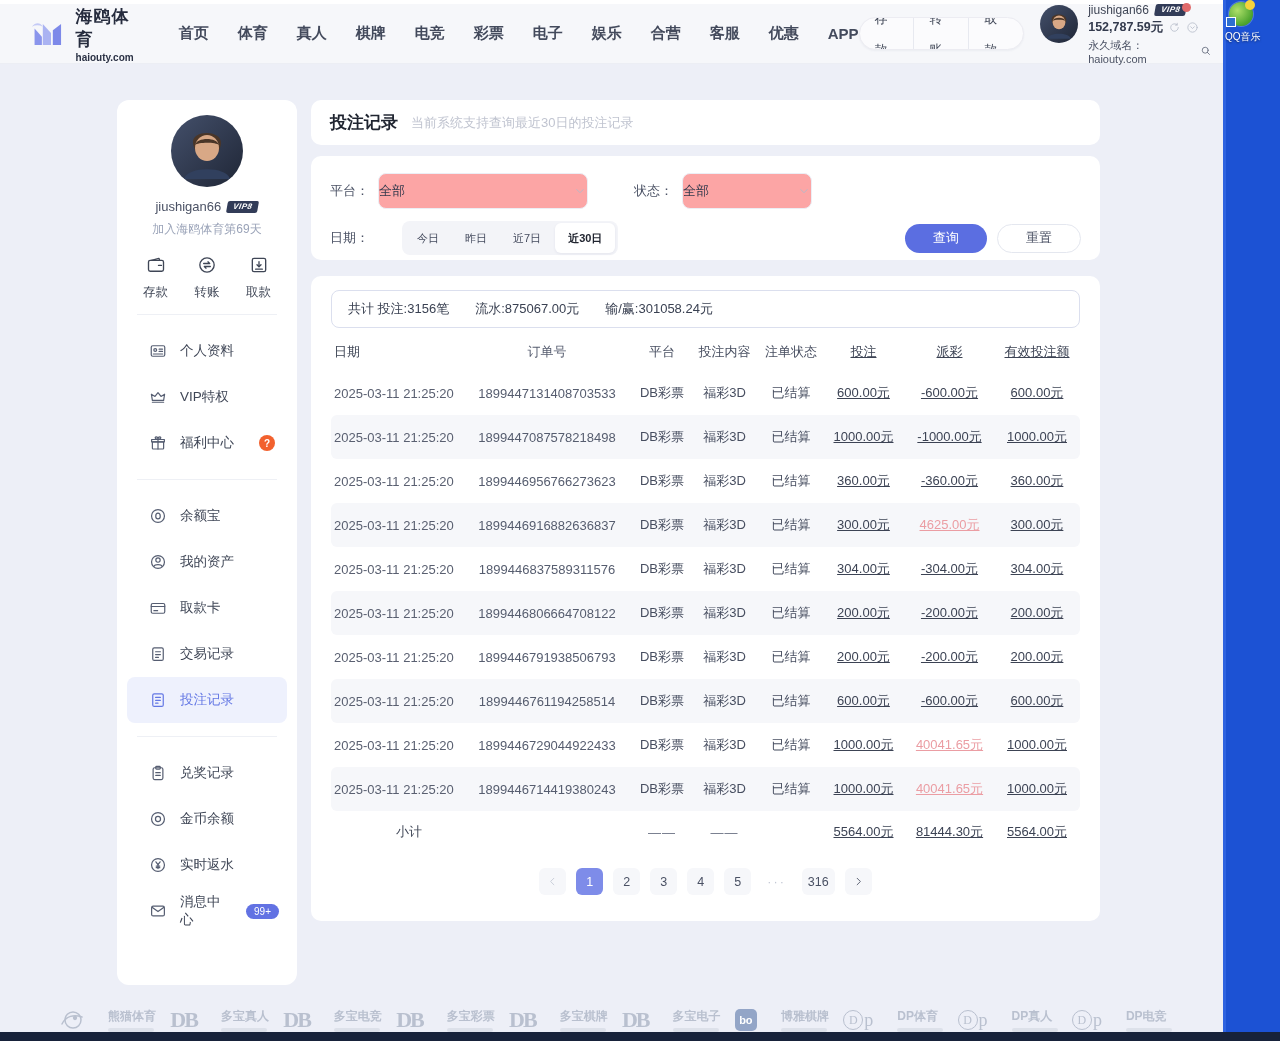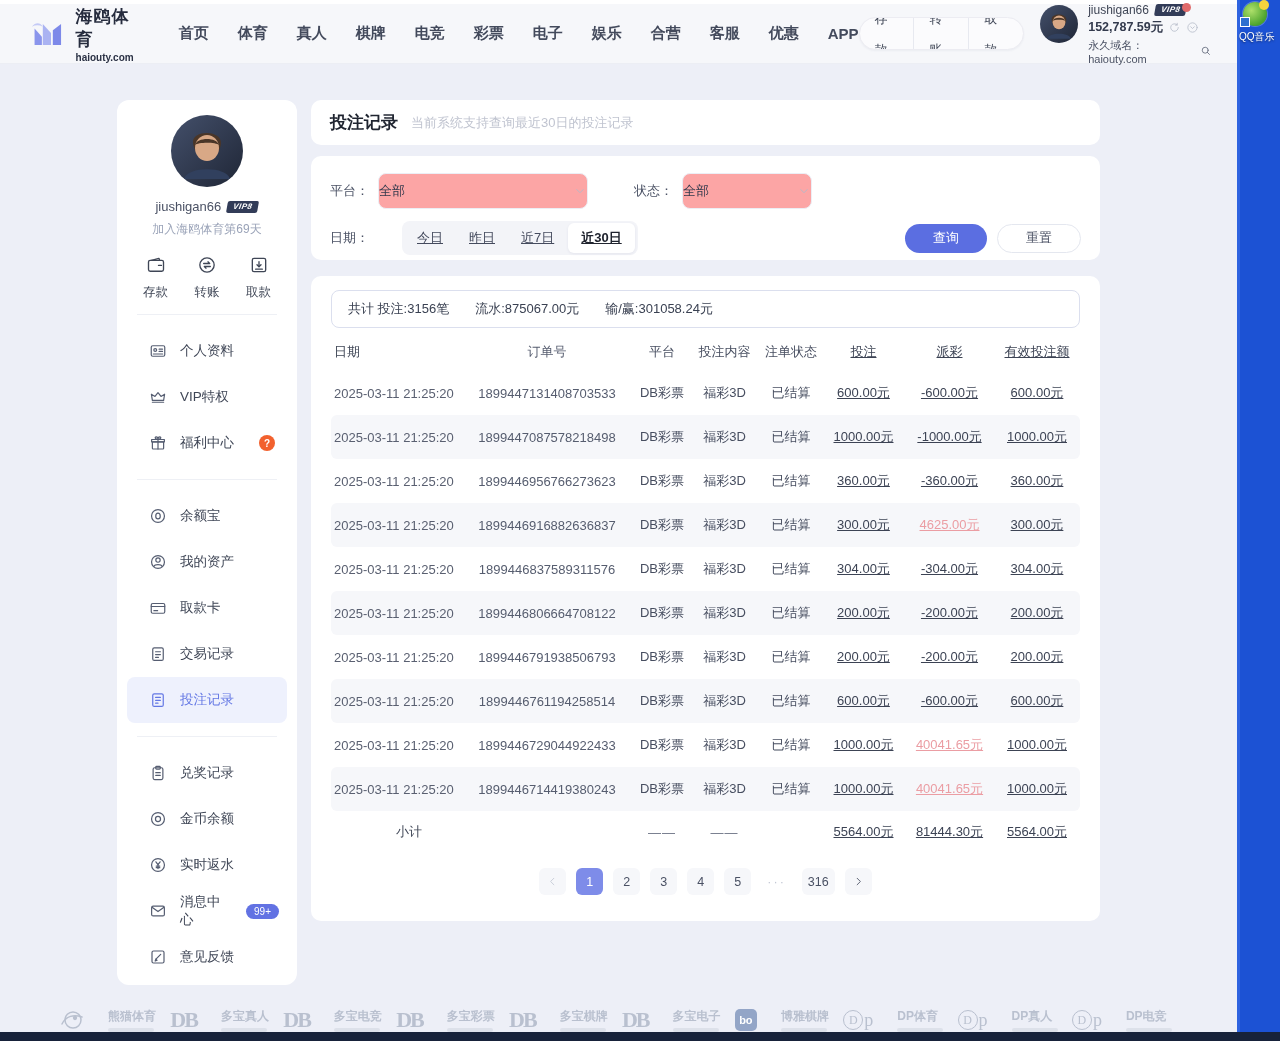--- a/index.html
+++ b/index.html
@@ -1,20 +1,20 @@
 <!DOCTYPE html>
 <html><head>
 <meta charset="utf-8">
 <style>
   * { margin:0; padding:0; box-sizing:border-box; }
   html,body { width:1280px; height:1041px; overflow:hidden; }
   body { font-family:"Liberation Sans","DejaVu Sans",sans-serif; background:#edeff7; position:relative; color:#3f4656; }
 
   
-  .desktop-strip { position:absolute; top:0; right:0; width:43px; height:1041px; background:#1c52d4; z-index:50; }
+  .desktop-strip { position:absolute; top:0; right:0; width:57px; height:1041px; background:#1c52d4; z-index:50; }
   .desktop-strip .edge { position:absolute; left:0; top:0; width:3px; height:100%; background:#2e63e0; }
   .qq-icon { position:absolute; top:2px; left:6px; width:24px; height:24px; border-radius:50%;
              background:radial-gradient(circle at 35% 35%, #aee06a, #4ca32e 70%); box-shadow:0 0 0 1px rgba(255,255,255,.25);}
   .qq-icon:before { content:""; position:absolute; right:-2px; top:-2px; width:10px; height:10px; border-radius:50%; background:#f5d33c; }
   .qq-icon:after { content:""; position:absolute; left:-3px; bottom:-1px; width:8px; height:8px; background:#2d6fd0; border:1px solid #fff; }
   .qq-label { position:absolute; top:30px; left:2px; font-size:10px; color:#fff; text-shadow:0 1px 2px rgba(0,0,0,.5); white-space:nowrap; }
   .taskbar { position:absolute; left:0; bottom:0; width:1280px; height:9px; background:#17223a; z-index:60; }
 
   
   .page { position:absolute; left:0; top:0; width:1237px; height:1033px; background:#edeff7; overflow:hidden; }
@@ -76,21 +76,21 @@
   .select { display:flex; align-items:center; justify-content:space-between; background:#fca5a5; border:1px solid #eceef5; border-radius:8px;
             height:36px; padding:0 0; font-size:13px; color:#333a4d; cursor:pointer; }
   .select .ic { width:14px; height:14px; color:#b3b9c9; }
   .sel-platform { width:210px; margin-right:46px; }
   .sel-status { width:130px; }
   .date-box { display:flex; align-items:center; gap:8px; background:#f7f8fb; border-radius:8px; height:34px; padding:0 12px; width:206px; }
   .date-box .d { font-size:12px; font-weight:bold; color:#2b3040; }
   .date-box .sep { font-size:12px; color:#8a8f9e; }
   .date-box .ic { width:15px; height:15px; color:#7c828f; margin-left:auto; }
   .range-seg { display:flex; align-items:center; background:#f3f4f8; border-radius:8px; height:34px; padding:0 2px; margin-left:24px; }
-  .range-item { font-size:13px; color:#454b5e; padding:0 13px; line-height:30px; cursor:pointer; border-radius:6px;text-decoration:underline; }
+  .range-item { font-size:11px; color:#454b5e; padding:0 13px; line-height:30px; cursor:pointer; border-radius:6px; }
   .range-item.active { background:#fff; font-weight:bold; color:#20242f; box-shadow:0 1px 3px rgba(60,70,110,.08); margin:2px 1px; }
   .f-btns { margin-left:auto; display:flex; gap:10px; }
   .btn { height:29px; border-radius:15px; font-size:13px; padding:0 28px; cursor:pointer; border:none; font-family:inherit; }
   .btn-primary { background:#5b6ee1; color:#fff; }
   .btn-ghost { background:#fff; color:#4a5164; border:1px solid #e4e7ef; }
 
   .table-card { height:645px; padding:14px 20px 0; }
   .summary-box { border:1px solid #dbdfee; border-radius:8px; height:38px; display:flex; align-items:center; padding:0 16px; gap:26px;
                  font-size:13px; color:#3a4152; }
   .trow { display:grid; grid-template-columns:128px 170px 60px 65px 68px 77px 95px 1fr; align-items:center; padding:0 3px; }
@@ -361,28 +361,20 @@
           <span>实时返水</span>
         </div>
         <div class="s-item">
           <span class="ic"><svg class="ic " viewBox="0 0 24 24" fill="none" stroke="currentColor" stroke-width="1.6" stroke-linecap="round" stroke-linejoin="round">
               <rect x="3.5" y="5.5" width="17" height="13" rx="2"></rect>
               <path d="M4.5 7.2l7.5 5.6 7.5-5.6"></path>
             </svg></span>
           <span>消息中心</span>
           <span class="badge-blue">99+</span>
         </div>
-        <div class="s-item">
-          <span class="ic"><svg class="ic " viewBox="0 0 24 24" fill="none" stroke="currentColor" stroke-width="1.6" stroke-linecap="round" stroke-linejoin="round">
-              <rect x="4" y="4" width="16" height="16" rx="2"></rect>
-              <path d="M9.2 14.8l6.4-6.4"></path>
-              <path d="M9.2 14.8l-1 2.6 2.6-1z"></path>
-            </svg></span>
-          <span>意见反馈</span>
-        </div>
       </div>
   </aside>
 
   <div class="main-col">
     <div class="card title-card">
       <span class="page-title">投注记录</span>
       <span class="page-subtitle">当前系统支持查询最近30日的投注记录</span>
     </div>
 
     <div class="card filter-card">

